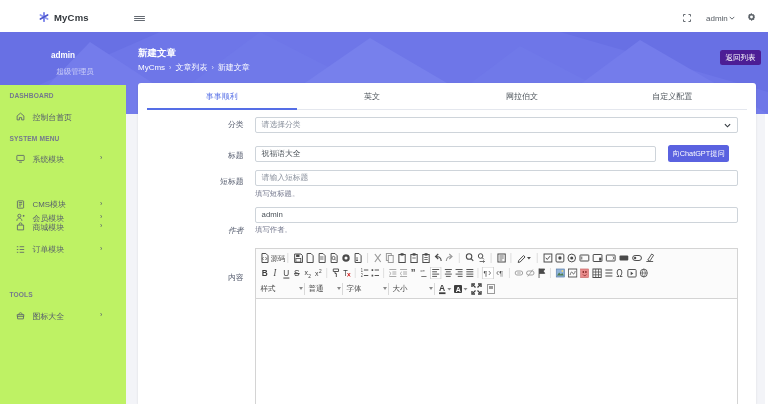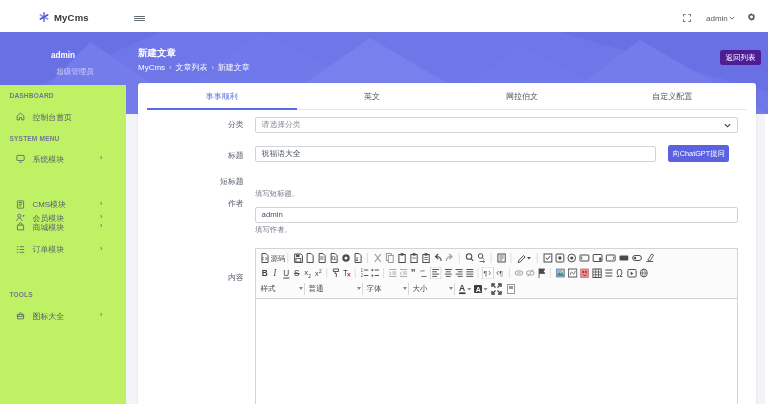--- a/index.html
+++ b/index.html
@@ -175,22 +175,23 @@
   </div>
   <div id="tabline"></div>
   <div class="flabel" style="top:36.3px;">分类</div>
   <div class="finput ph" style="top:34px;">请选择分类<svg style="position:absolute;right:6px;top:4.5px;" width="7" height="5" viewBox="0 0 8 5">
         <path d="M1 1 L4 4 L7 1" stroke="#343a40" fill="none" stroke-width="1.3"></path>
       </svg></div>
   <div class="flabel" style="top:66.5px;">标题</div>
   <div class="finput" style="top:63.1px;width:401.2px;">祝福语大全</div>
   <div style="position:absolute;left:529.8px;top:61.6px;width:61.7px;height:17px;background:#5a62e0;border-radius:2.5px;color:#fff;font-size:7.3px;text-align:center;line-height:17px;">向ChatGPT提问</div>
   <div class="flabel" style="top:93px;">短标题</div>
+  <div class="finput ph" style="top:87px;">请输入短标题</div>
   <div class="fhelp" style="top:105.5px;">填写短标题。</div>
-  <div class="flabel" style="top:115px;">作者</div>
+  <div class="flabel" style="top:142px;font-style:italic;">作者</div>
   <div class="finput" style="top:124.4px;">admin</div>
   <div class="fhelp" style="top:142px;">填写作者。</div>
   <div class="flabel" style="top:157px;margin-top:32px;">内容</div>
   <div id="editor">
     <div id="toolbar">
       <div class="trow" style="top:3px;" id="trow1"><svg style="transform:scaleX(.975);transform-origin:0 0;" width="406" height="12" xmlns="http://www.w3.org/2000/svg">
             <path d="M1.0 1.5 h4 l2.2 2.2 v6.8 h-6.2 z" fill="none" stroke="#4a4a4a" stroke-width="1"></path>
             <path d="M2.5 5.2 l-1.1 1.4 1.1 1.4 M4.7 5.2 l1.1 1.4 -1.1 1.4" stroke="#4a4a4a" stroke-width="0.9" fill="none"></path>
             <text x="10.0" y="9" font-size="7.5" fill="#4a4a4a">源码</text>
             <rect x="27.0" y="1" width="1" height="10" fill="#dcdcdc"></rect>
@@ -308,21 +309,21 @@
             <path d="M380.20000000000005 5 h9.5 M380.20000000000005 7.8 h9.5 M383.40000000000003 2 v8.5 M386.6000000000001 2 v8.5" stroke="#4a4a4a" stroke-width="0.8"></path>
             <path d="M394.50000000000006 3 h8 M394.50000000000006 6 h8 M394.50000000000006 9 h8" stroke="#4a4a4a" stroke-width="1.2"></path>
             <text x="407.00000000000006" y="10" font-size="10" fill="#3d3d3d">Ω</text>
             <rect x="420.20000000000005" y="2.5" width="9.5" height="7.5" rx="1" fill="none" stroke="#4a4a4a" stroke-width="1"></rect>
             <path d="M423.50000000000006 4.5 l3 1.9 -3 1.9 z" fill="#4a4a4a"></path>
             <circle cx="438.50000000000006" cy="6" r="4" fill="none" stroke="#4a4a4a" stroke-width="0.9"></circle>
             <path d="M434.50000000000006 6 h8 M438.50000000000006 2 a5.5 5.5 0 0 0 0 8 M438.50000000000006 2 a5.5 5.5 0 0 1 0 8" fill="none" stroke="#4a4a4a" stroke-width="0.7"></path>
           </svg></div>
       <div class="trow" style="top:34px;" id="trow3">
         <span class="combo" style="width:42px;"><span class="cv">样式</span><span class="ca" style="float:right;margin-top:4px;"></span></span><span class="tsep" style="height:12px;"></span>
-        <span class="combo" style="width:52px;font-family:Liberation Mono, monospace;"><span class="cv">普通</span><span class="ca" style="float:right;margin-top:4px;"></span></span><span class="tsep" style="height:12px;"></span>
+        <span class="combo" style="width:32px;font-family:Liberation Mono, monospace;"><span class="cv">普通</span><span class="ca" style="float:right;margin-top:4px;"></span></span><span class="tsep" style="height:12px;"></span>
         <span class="combo" style="width:40px;"><span class="cv">字体</span><span class="ca" style="float:right;margin-top:4px;"></span></span><span class="tsep" style="height:12px;"></span>
         <span class="combo" style="width:40px;"><span class="cv">大小</span><span class="ca" style="float:right;margin-top:4px;"></span></span><span class="tsep" style="height:12px;"></span><svg width="70" height="12" xmlns="http://www.w3.org/2000/svg" style="vertical-align:top;">
             <text x="0.0" y="8" font-size="8.5" font-weight="bold" fill="#3d3d3d">A</text>
             <rect x="0.0" y="9.3" width="6.5" height="1.8" fill="#3d3d3d"></rect>
             <path d="M8.3 5 l2 2.4 2-2.4" fill="#888"></path>
             <rect x="15.0" y="2" width="8" height="8" rx="1" fill="#3d3d3d"></rect>
             <text x="16.8" y="8.8" font-size="7" font-weight="bold" fill="#fff">A</text>
             <path d="M24.5 5 l2 2.4 2-2.4" fill="#888"></path>
             <path d="M33.0 4 v-3 h3 M39.0 1 h3 v3 M42.0 8 v3 h-3 M36.0 11 h-3 v-3" fill="none" stroke="#3d3d3d" stroke-width="1.4"></path>
             <path d="M34.0 2 l2.5 2.5 M41.0 2 l-2.5 2.5 M41.0 10 l-2.5-2.5 M34.0 10 l2.5-2.5" stroke="#3d3d3d" stroke-width="1.2"></path>

